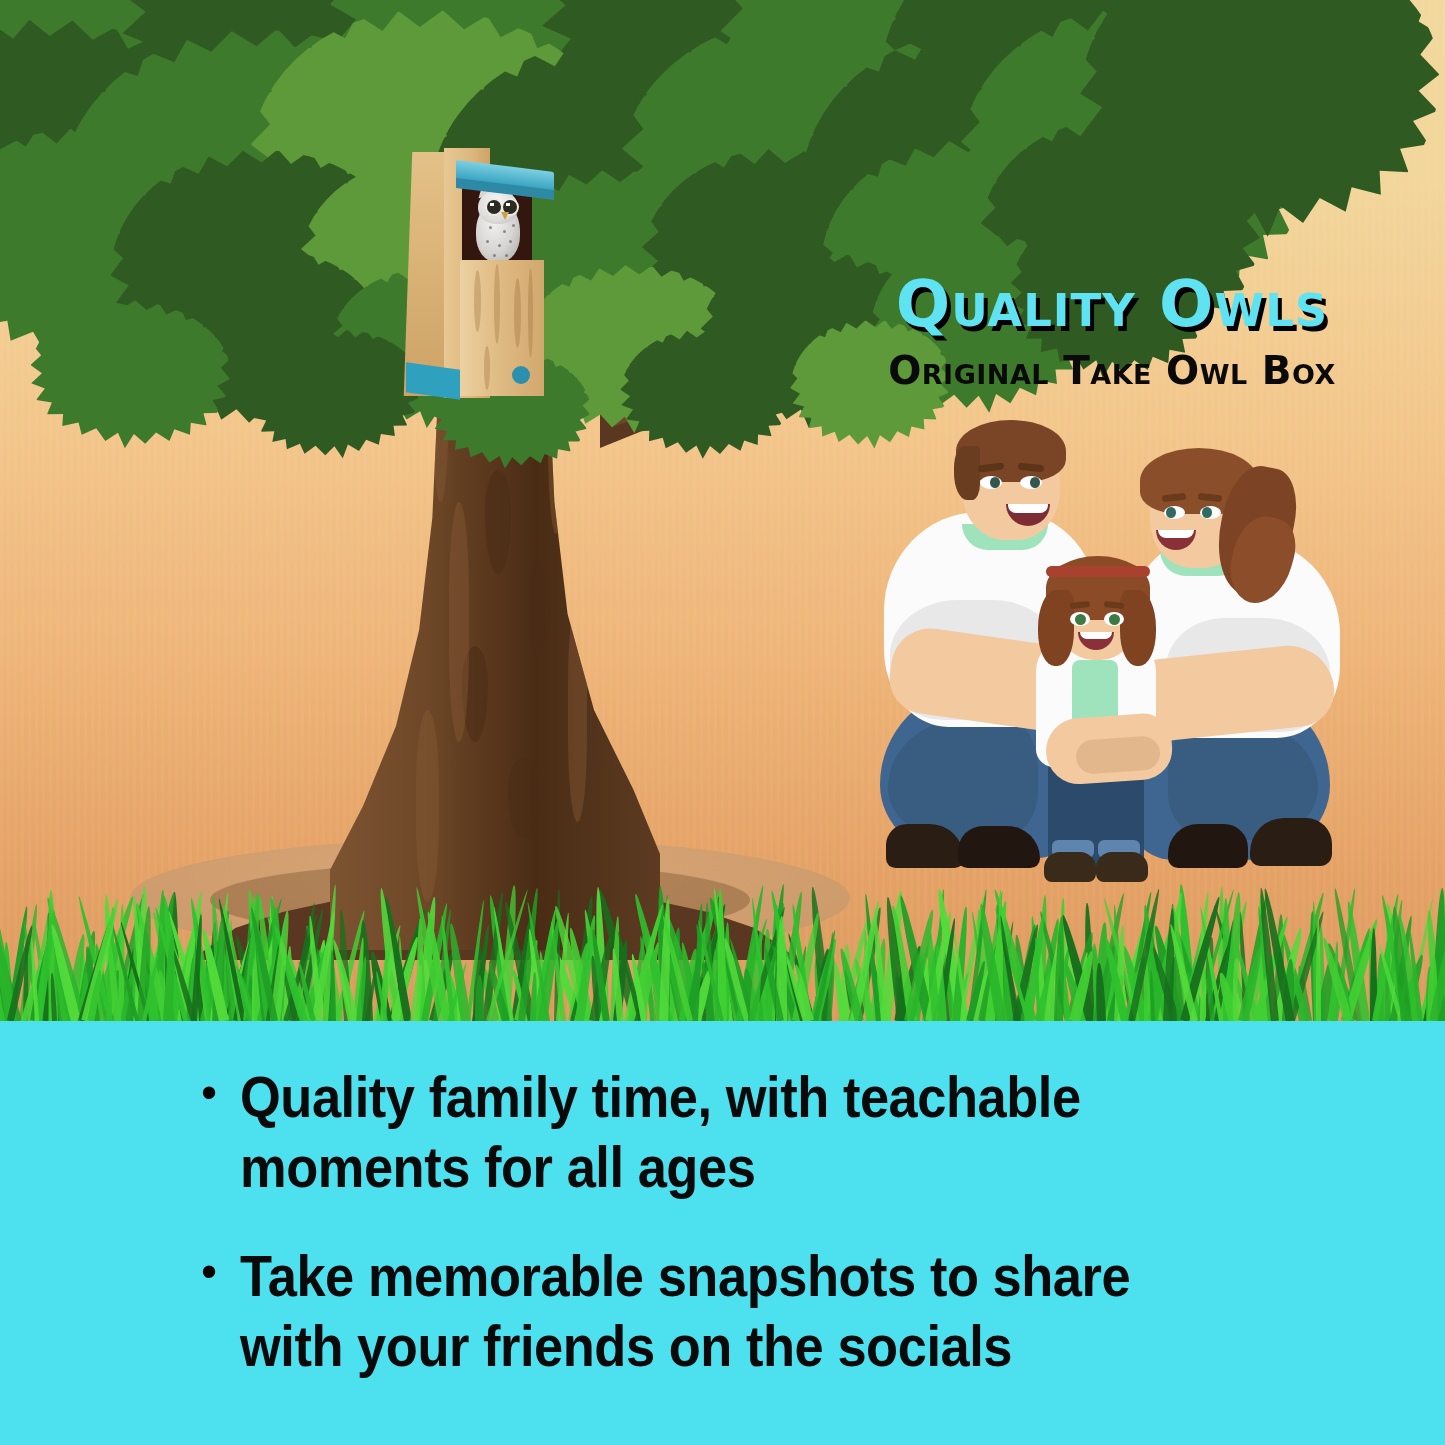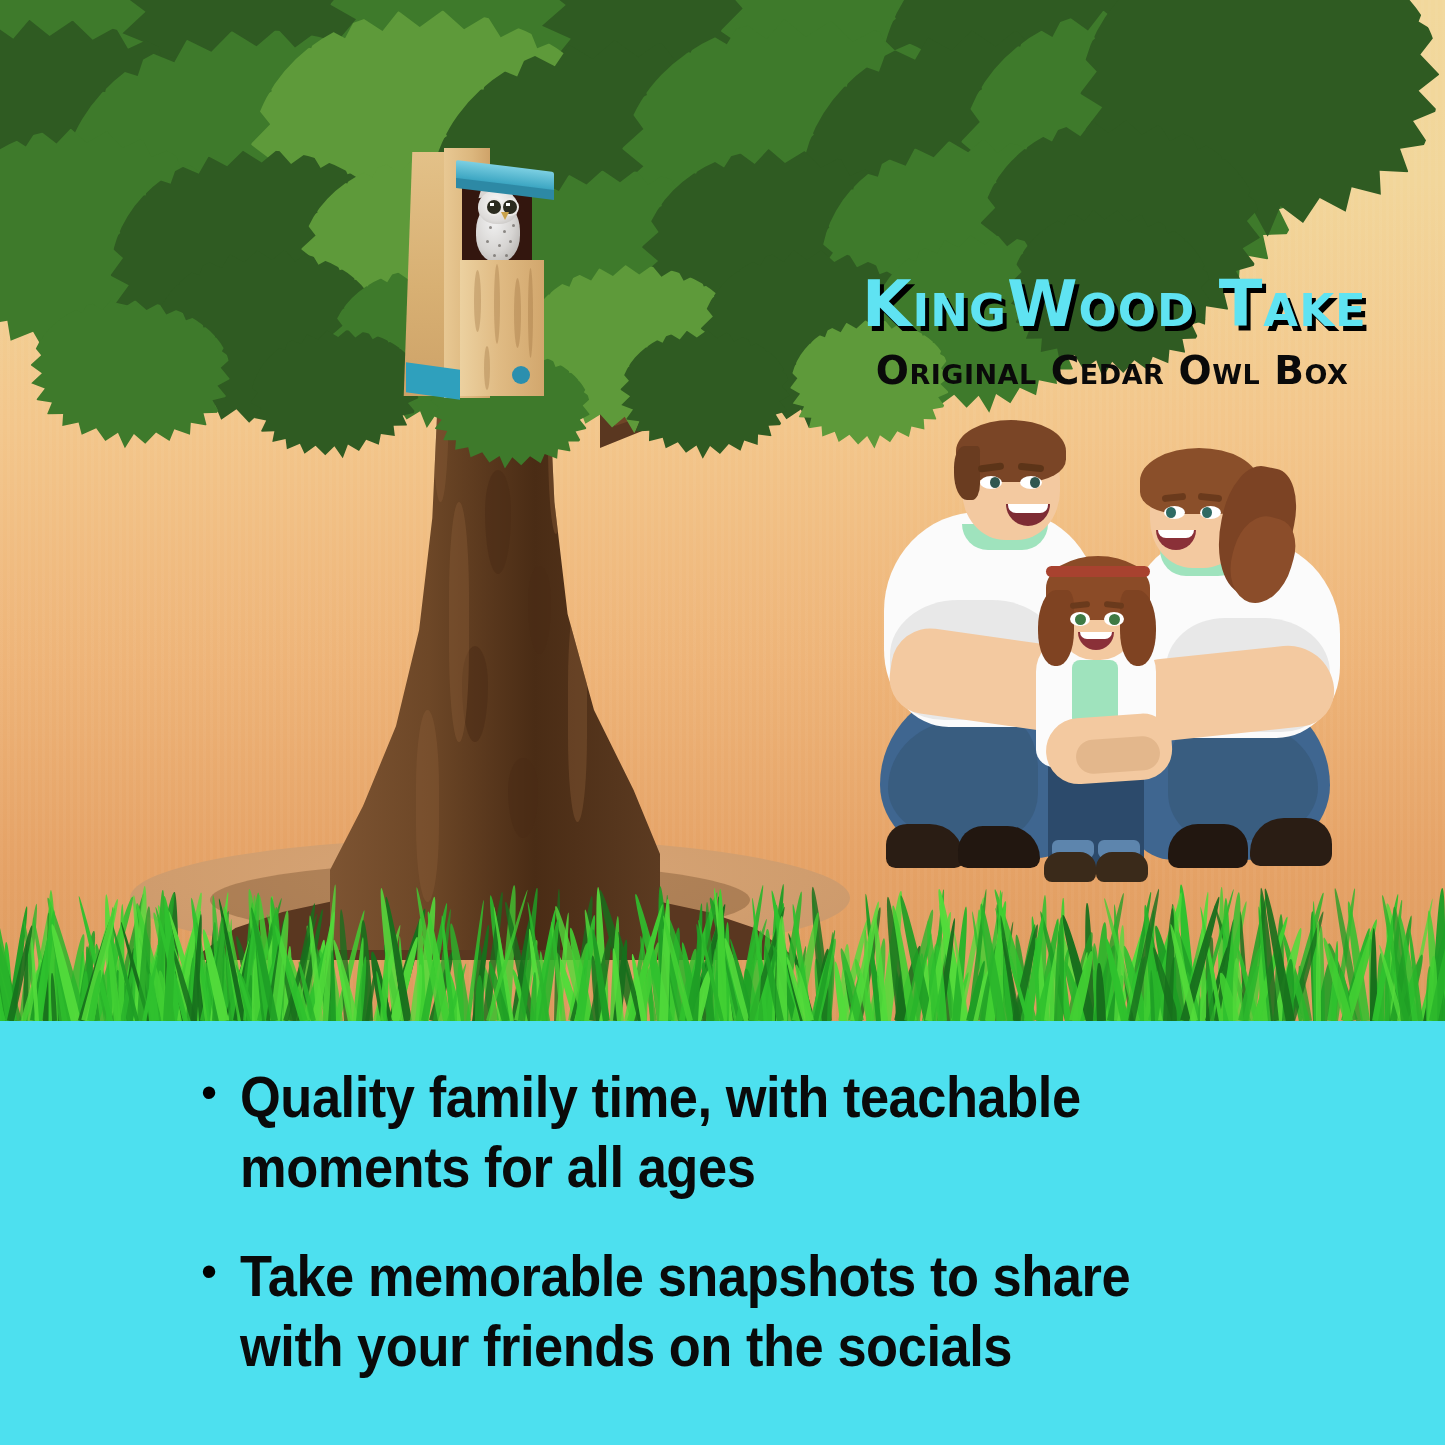--- a/index.html
+++ b/index.html
@@ -292,22 +292,22 @@
         <div class="woodgrain" style="left:54px;top:18px;width:7px;height:70px;"></div>
         <div class="woodgrain" style="left:68px;top:8px;width:5px;height:90px;"></div>
         <div class="woodgrain" style="left:24px;top:86px;width:6px;height:44px;"></div>
       </div>
       <div id="ob-knob"></div>
       <div id="ob-roof"></div>
       <div id="ob-roof-edge"></div>
     </div>
 
     <div id="logo">
-      <div id="logo-title">KingWood Take</div>
-      <div id="logo-sub">Original Cedar Owl Box</div>
+      <div id="logo-title">Quality Owls</div>
+      <div id="logo-sub">Original Take Owl Box</div>
     </div>
 
     <div id="family">
         <div class="fig" style="left: 0px; top: 268px; width: 210px; height: 170px; background: rgb(63, 102, 144); border-radius: 46% 18% 26% 40% / 58% 42% 40% 44%;"></div>
         <div class="fig" style="left: 8px; top: 300px; width: 150px; height: 120px; background: rgb(53, 87, 119); border-radius: 50% 20% 30% 46% / 58% 42% 40% 44%; opacity: 0.6;"></div>
         <div class="fig" style="left: 6px; top: 404px; width: 78px; height: 44px; background: rgb(42, 29, 20); border-radius: 22px 36px 10px 10px;"></div>
         <div class="fig" style="left: 78px; top: 406px; width: 82px; height: 42px; background: rgb(34, 23, 16); border-radius: 26px 34px 10px 10px;"></div>
         <div class="fig" style="left: 4px; top: 92px; width: 216px; height: 215px; background: rgb(251, 251, 251); border-radius: 44% 40% 24% 30% / 46% 46% 34% 36%;"></div>
         <div class="fig" style="left: 10px; top: 180px; width: 170px; height: 120px; background: rgb(232, 232, 232); border-radius: 40% 40% 30% 32% / 46% 46% 34% 36%;"></div>
         <div class="fig" style="left: 10px; top: 218px; width: 215px; height: 86px; background: rgb(243, 201, 160); border-radius: 46px 56px 46px 42px; transform: rotate(8deg);"></div>

